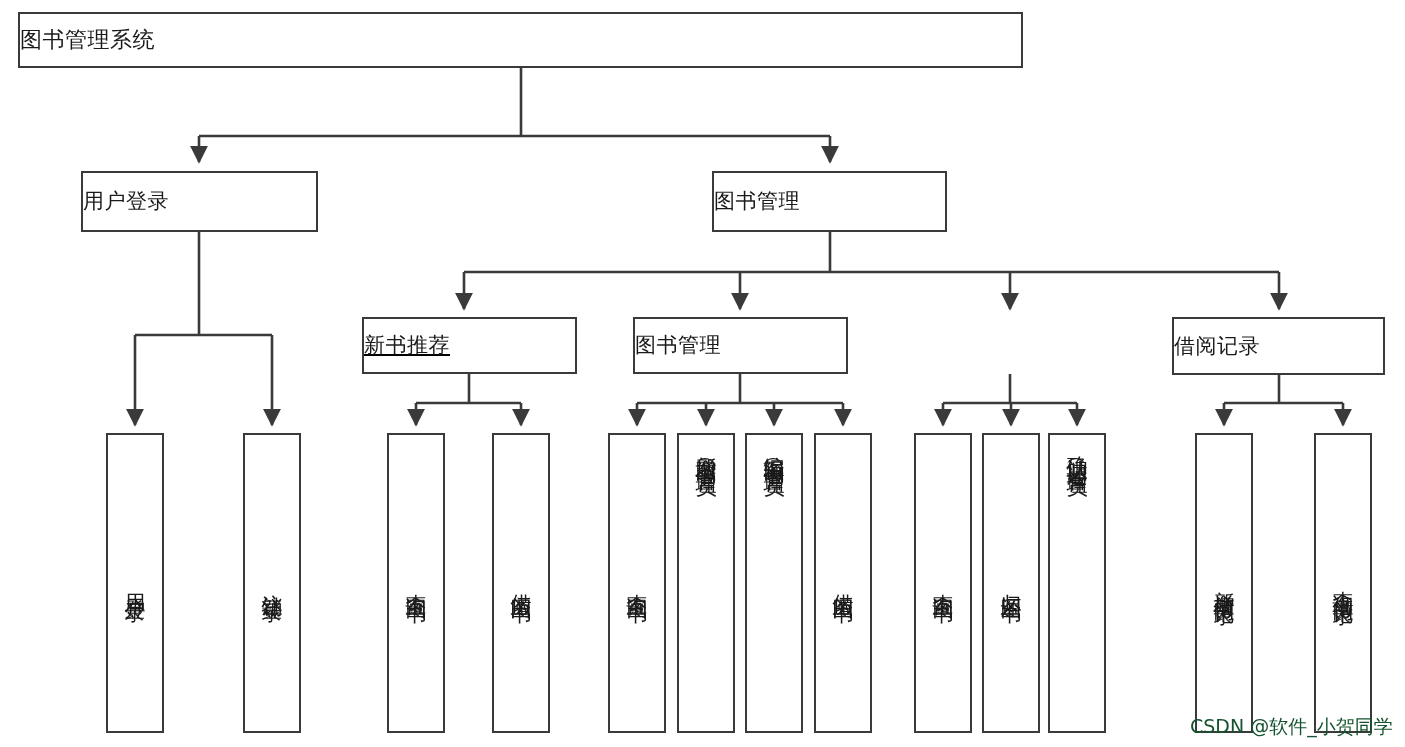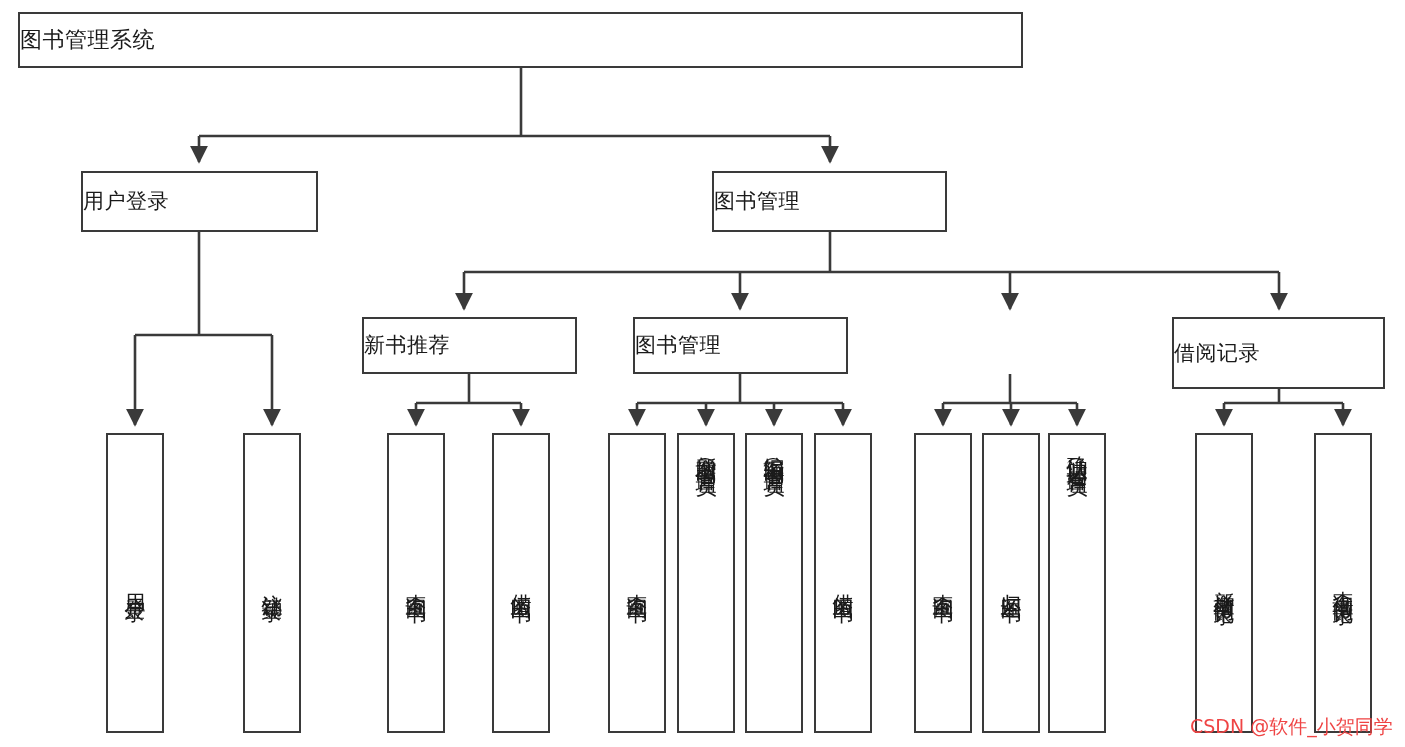--- a/index.html
+++ b/index.html
@@ -64,21 +64,21 @@
     letter-spacing: 3px;
     white-space: nowrap;
   }
   
   .node.vert.centered {
     align-items: center;
     padding-top: 0;
   }
   .watermark {
     position: absolute;
-    color: #ef4444;
+    color: #14532d;
     font-size: 19px;
     white-space: nowrap;
     z-index: 3;
     font-family: "DejaVu Sans", "Liberation Sans", sans-serif;
   }
 </style>
 </head>
 <body>
 
 <div id="canvas">
@@ -137,27 +137,27 @@
     <span class="label">图书管理系统</span>
   </div>
 
   <div class="node horiz" style="left:81px; top:171px; width:237px; height:61px;">
     <span class="label">用户登录</span>
   </div>
   <div class="node horiz" style="left:712px; top:171px; width:235px; height:61px;">
     <span class="label">图书管理</span>
   </div>
 
-  <div class="node horiz" style="left:362px; top:317px; width:215px; height:57px;">
+  <div class="node horiz" style="left:362px; top:317px; width:215px; height:57px;text-decoration:underline;">
     <span class="label">新书推荐</span>
   </div>
   <div class="node horiz" style="left:633px; top:317px; width:215px; height:57px;">
     <span class="label">图书管理</span>
   </div>
-  <div class="node horiz" style="left:1172px; top:317px; width:213px; height:72px;">
+  <div class="node horiz" style="left:1172px; top:317px; width:213px; height:58px;">
     <span class="label">借阅记录</span>
   </div>
 
   <div class="node vert centered" style="left:106px; top:433px; width:58px; height:300px;">
     <span class="label">用户登录</span>
   </div>
   <div class="node vert centered" style="left:243px; top:433px; width:58px; height:300px;">
     <span class="label">注销登录</span>
   </div>
 

